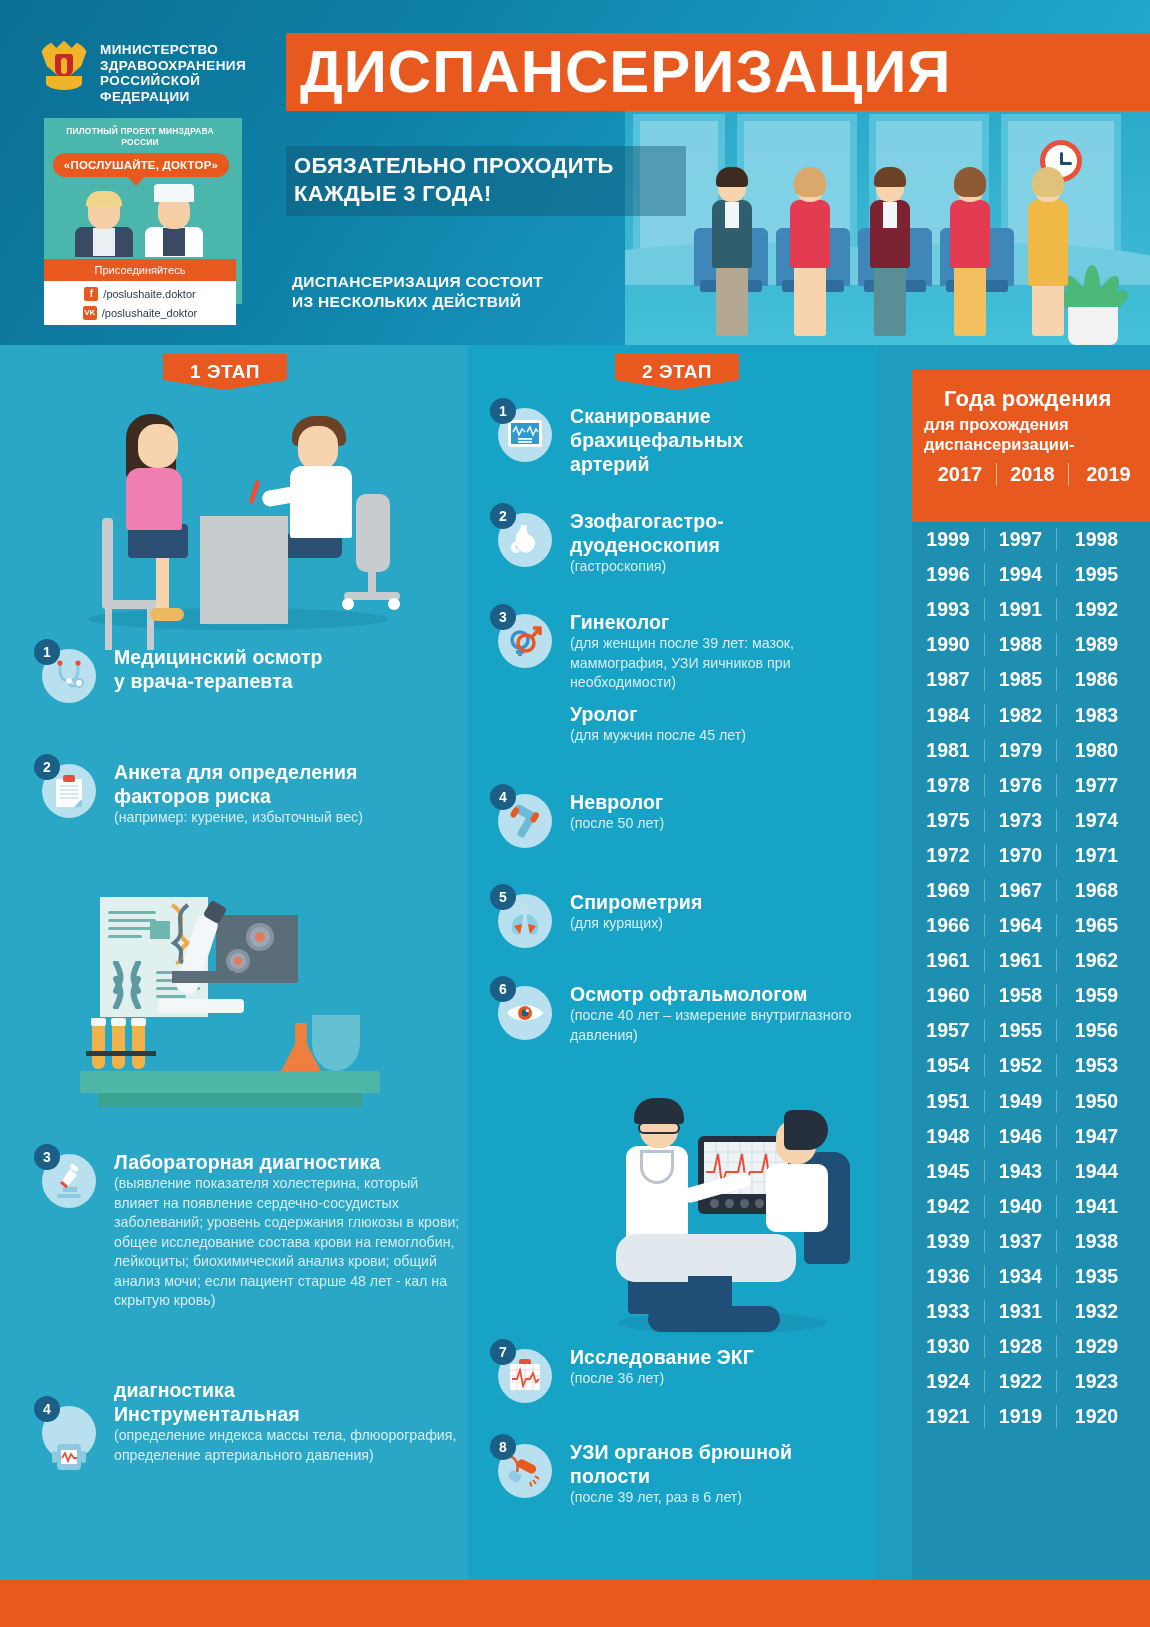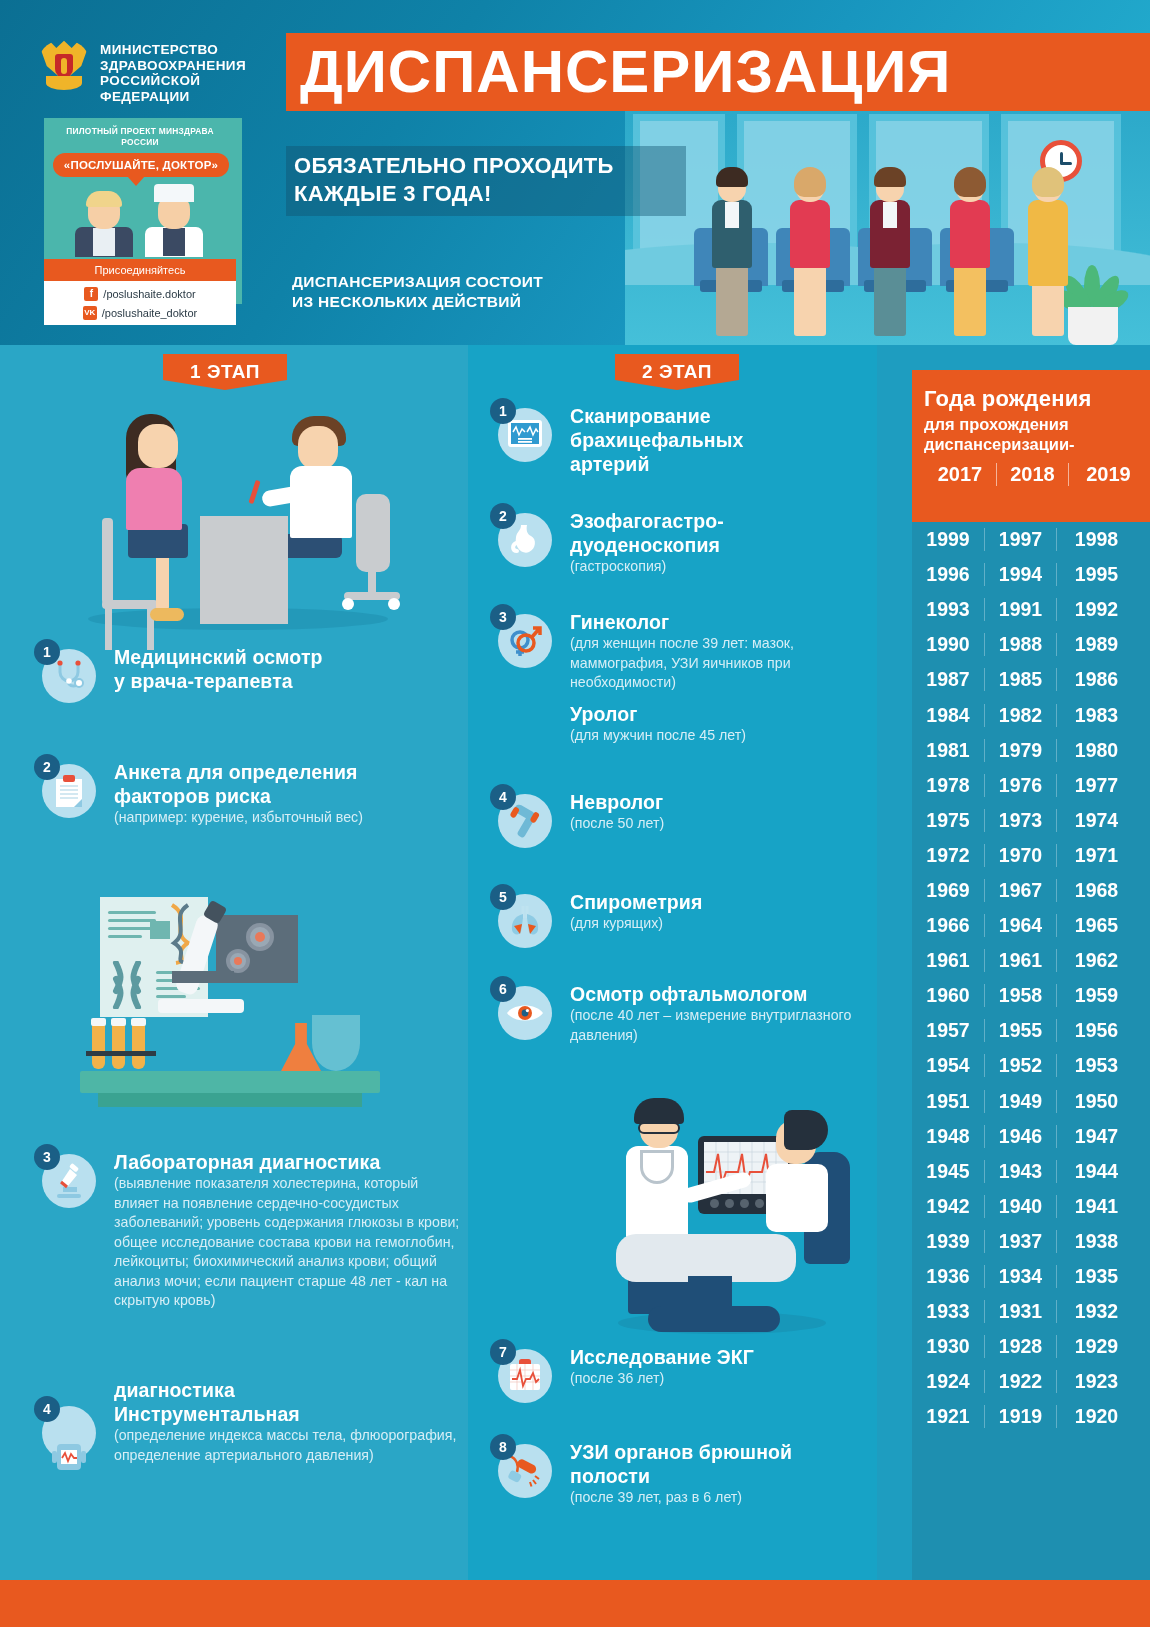--- a/index.html
+++ b/index.html
@@ -279,21 +279,21 @@
   .ttl2 { margin-top: 9px; }
 
   
   .ic { position:absolute; left: 50%; top: 50%; transform: translate(-50%,-50%); }
 
   
   .tbl-head {
     position: absolute; left: 912px; top: 370px; width: 238px; height: 152px;
     background: #e8591f; padding: 16px 0 0 12px;
   }
-  .th-t1 { color:#fff; font-size: 22px; font-weight: bold; letter-spacing: .2px; }
+  .th-t1 { color:#fff; font-size: 22px; font-weight: bold; letter-spacing: .2px; margin-left: 20px; }
   .th-t2 { color:#fff; font-size: 16.5px; font-weight: bold; line-height: 20px; margin-top: 2px;}
   .th-cols { display: flex; margin-top: 9px; }
   .th-cols > div {
     color: #fff; font-size: 20px; font-weight: bold; text-align: center;
   }
   .th-c0 { width: 72px; }
   .th-c1 { width: 72px; border-left: 1.5px solid rgba(255,255,255,.55); }
   .th-c2 { width: 80px; border-left: 1.5px solid rgba(255,255,255,.55); }
 
   .tbl-body { position: absolute; left: 912px; top: 522px; width: 238px; height: 1058px; background: #1e8fb0; }

